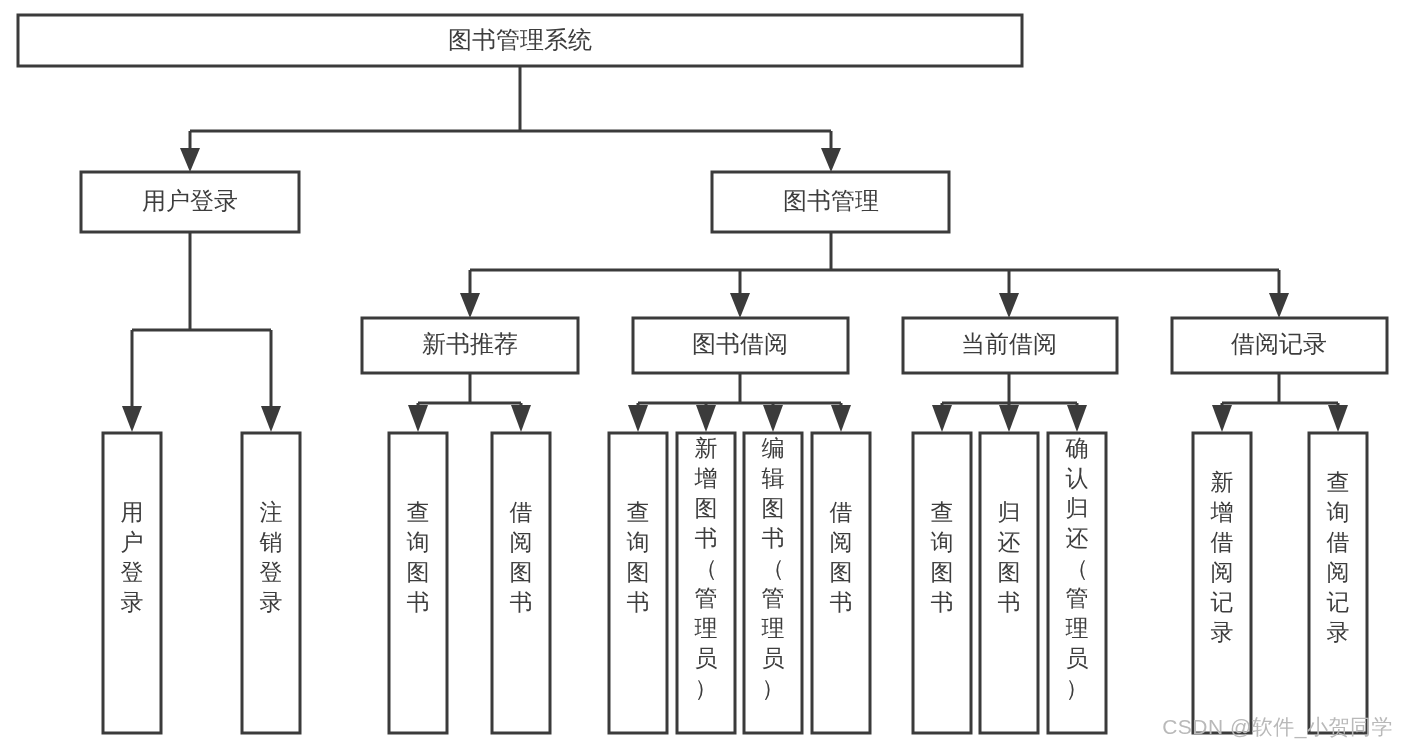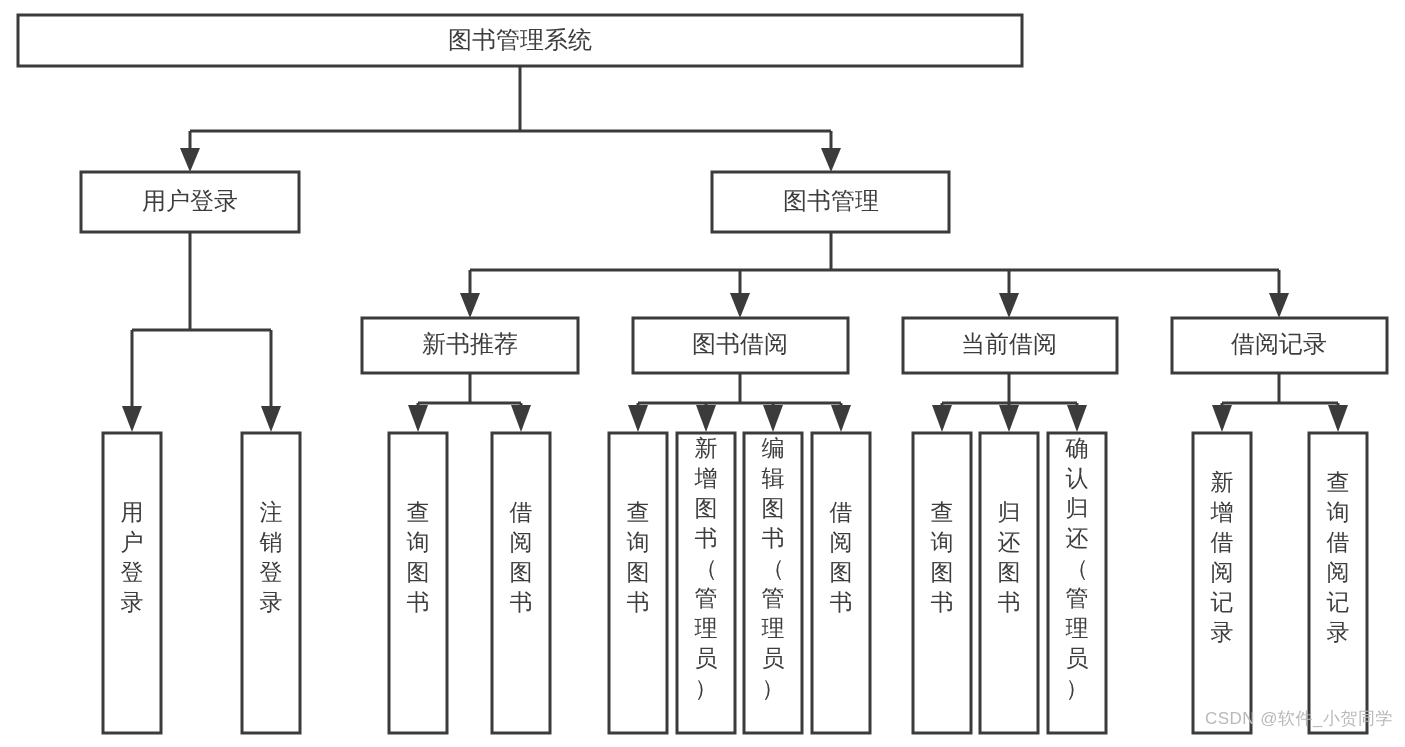--- a/index.html
+++ b/index.html
@@ -51,23 +51,23 @@
   }
   .node-label-v {
     font-family: "Liberation Sans", "DejaVu Sans", sans-serif;
     font-size: 23px;
     fill: #3d3d3d;
     text-anchor: middle;
   }
   .watermark-text {
     position: absolute;
     right: 12px;
-    bottom: 17px;
-    font-family: "Liberation Sans", "DejaVu Sans", sans-serif;
-    font-size: 17px;
+    bottom: 6px;
+    font-family: "Liberation Sans", "DejaVu Sans", sans-serif;
+    font-size: 21px;
     color: #b9b9b9;
     white-space: nowrap;
     letter-spacing: 0.5px;
     pointer-events: none;
   }
 </style>
 </head>
 <body>
 
 <div id="diagram-root">

